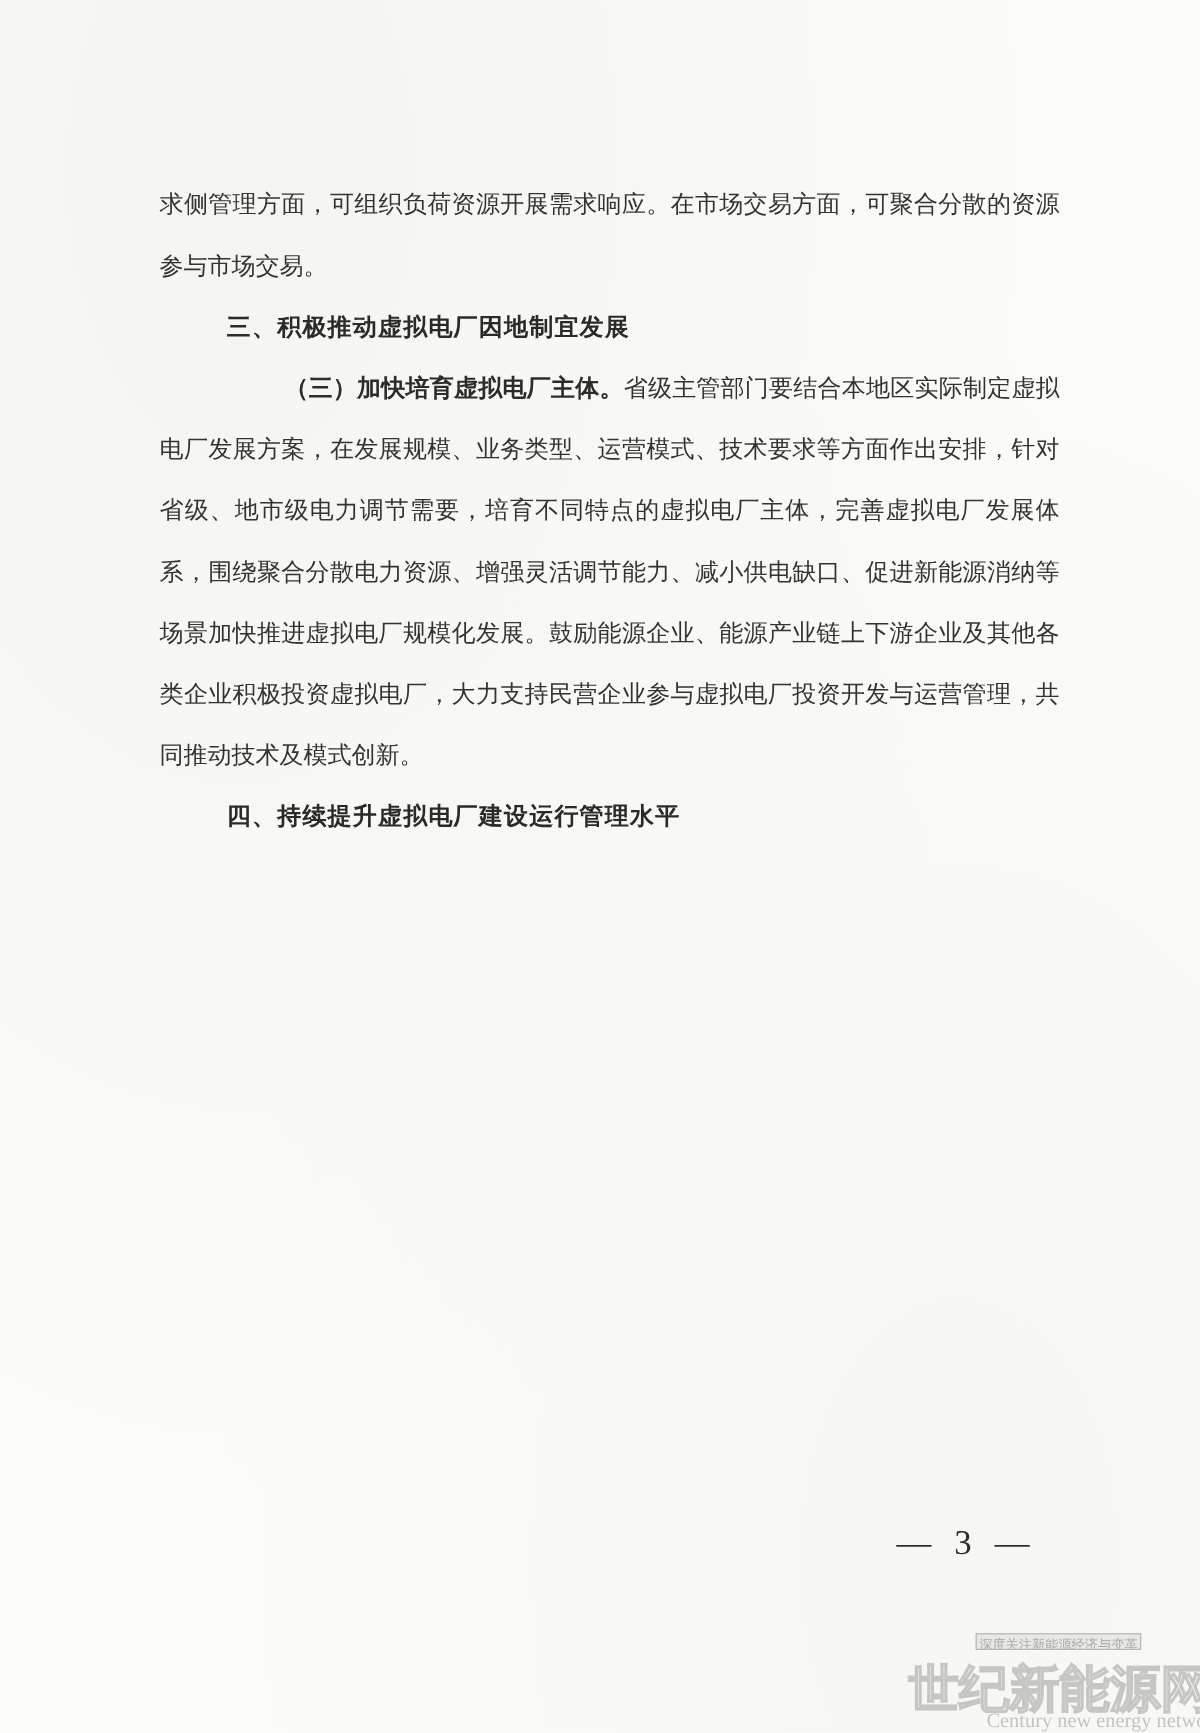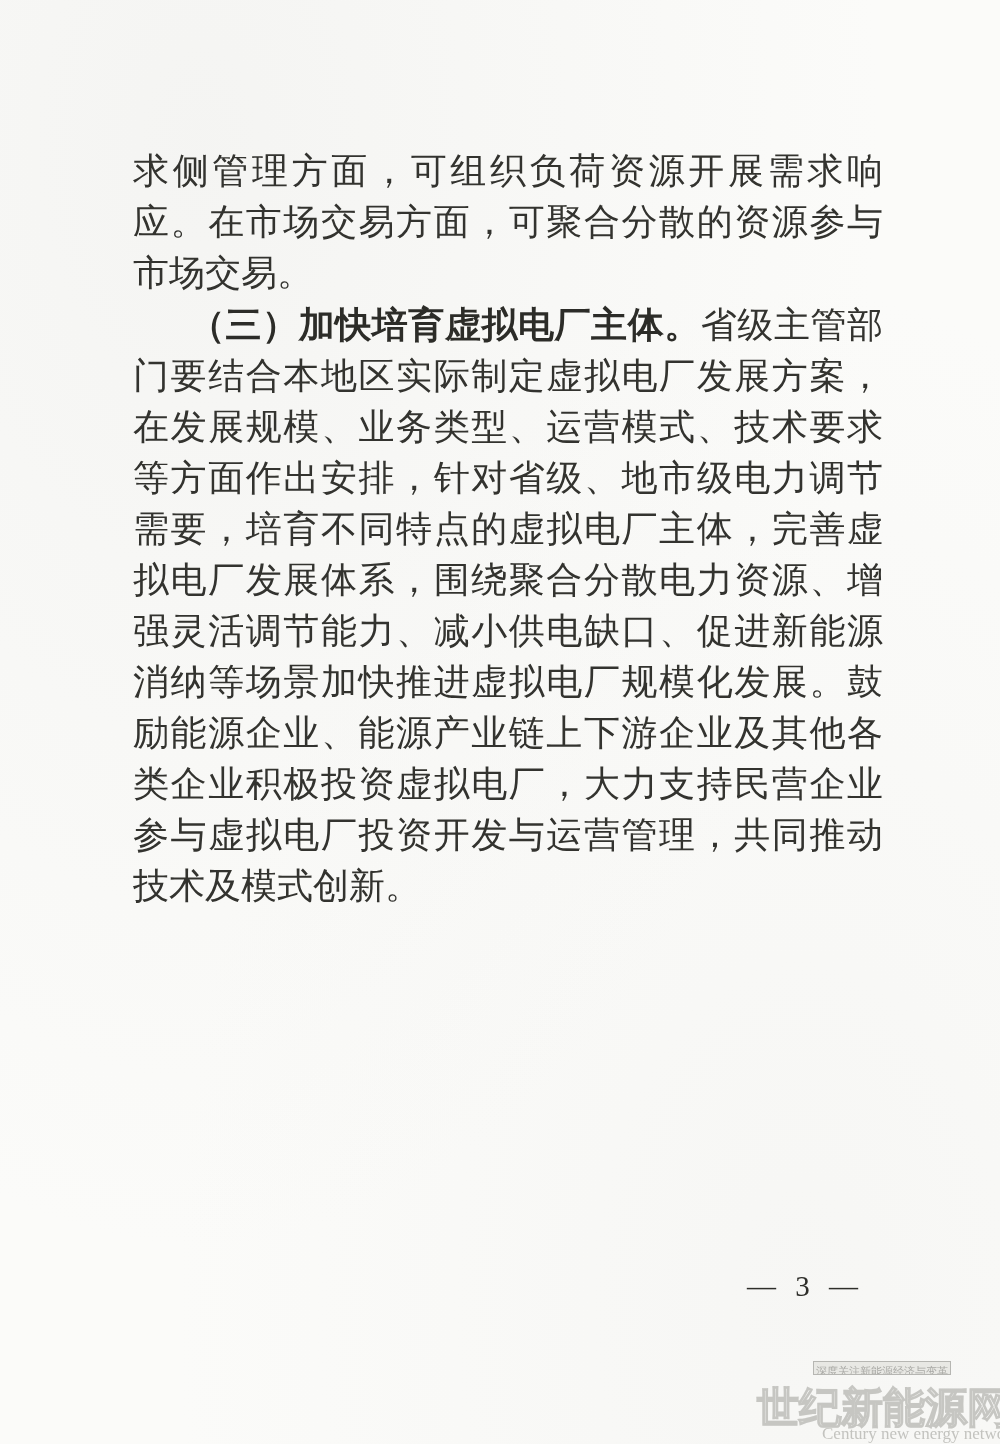--- a/index.html
+++ b/index.html
@@ -21,34 +21,35 @@
       radial-gradient(ellipse at 20% 10%, rgba(240,240,238,0.6), rgba(251,251,249,0) 60%),
       radial-gradient(ellipse at 80% 90%, rgba(242,242,240,0.5), rgba(251,251,249,0) 55%),
       #fbfbf9;
   }
   .content {
     position: absolute;
     left: 133px;
     top: 146px;
     width: 750px;
     color: #33332f;
-    font-size: 36px;
+    font-size: 20px;
     line-height: 51px;
     text-align: justify;
   }
   .content p {
     margin: 0;
   }
   .para.indent {
     text-indent: 56px;
   }
   .lead {
     font-family: Liberation Sans, sans-serif;
     font-weight: bold;
     color: #2c2c28;
+    margin-left: 48px;
   }
   .heading {
     margin: 0;
     text-indent: 56px;
     font-family: "Liberation Sans", "DejaVu Sans", sans-serif;
     font-weight: bold;
     color: #2a2a26;
     letter-spacing: 1px;
   }
   .page-number {
@@ -103,24 +104,26 @@
 </style>
 </head>
 <body>
 
 <div class="page">
 
   <div class="content">
 
     <p class="para"><span>求侧管理方面，可组织负荷资源开展需求响应。在市场交易方面，可聚合分散的资源参与市场交易。</span></p>
 
+    <p class="heading"><span>三、积极推动虚拟电厂因地制宜发展</span></p>
 
     <p class="para indent"><span class="lead">（三）加快培育虚拟电厂主体。</span><span>省级主管部门要结合本地区实际制定虚拟电厂发展方案，在发展规模、业务类型、运营模式、技术要求等方面作出安排，针对省级、地市级电力调节需要，培育不同特点的虚拟电厂主体，完善虚拟电厂发展体系，围绕聚合分散电力资源、增强灵活调节能力、减小供电缺口、促进新能源消纳等场景加快推进虚拟电厂规模化发展。鼓励能源企业、能源产业链上下游企业及其他各类企业积极投资虚拟电厂，大力支持民营企业参与虚拟电厂投资开发与运营管理，共同推动技术及模式创新。</span></p>
 
 
+    <p class="heading"><span>四、持续提升虚拟电厂建设运行管理水平</span></p>
 
 
   </div>
 
   <div class="page-number">— 3 —</div>
 
   <div class="wm-badge">深度关注新能源经济与变革</div>
 
   <div class="wm-title">世纪新能源网</div>
 

